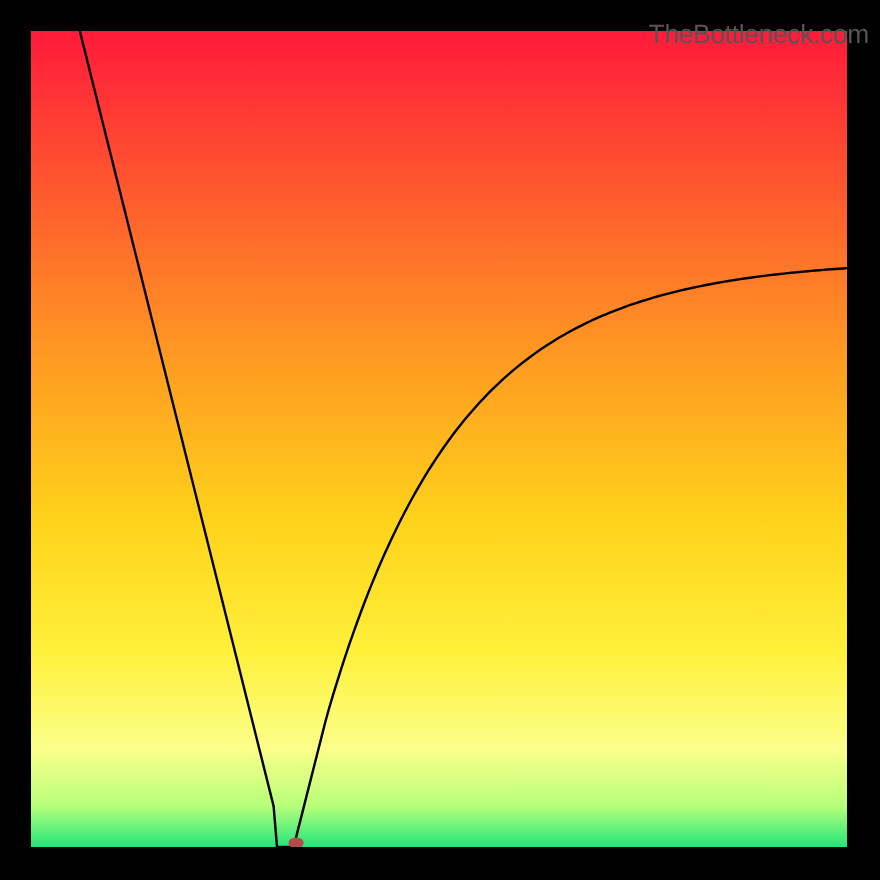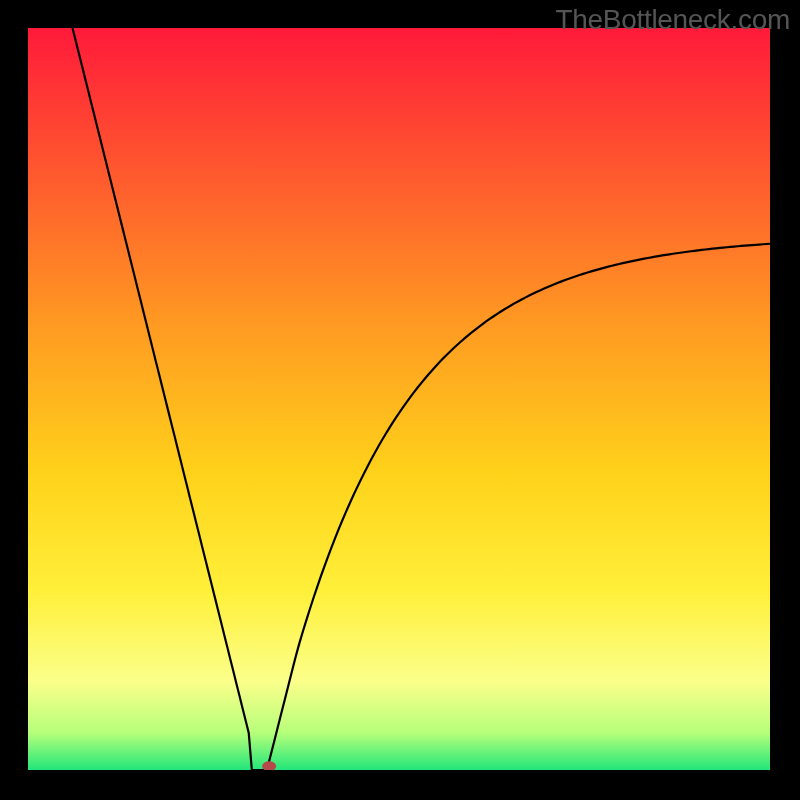--- a/index.html
+++ b/index.html
@@ -6,24 +6,24 @@
     margin: 0;
     padding: 0;
     width: 800px;
     height: 800px;
     background: #000;
     position: relative;
     font-family: Arial, Helvetica, sans-serif;
   }
   .watermark {
     position: absolute;
-    top: 4px;
+    top: 18px;
     right: 10px;
     color: #555;
-    font-size: 28px;
+    font-size: 24px;
     font-weight: 500;
     z-index: 20;
     letter-spacing: -0.3px;
   }
   .plot-frame {
     position: absolute;
     left: 28px;
     top: 28px;
     width: 742px;
     height: 742px;

